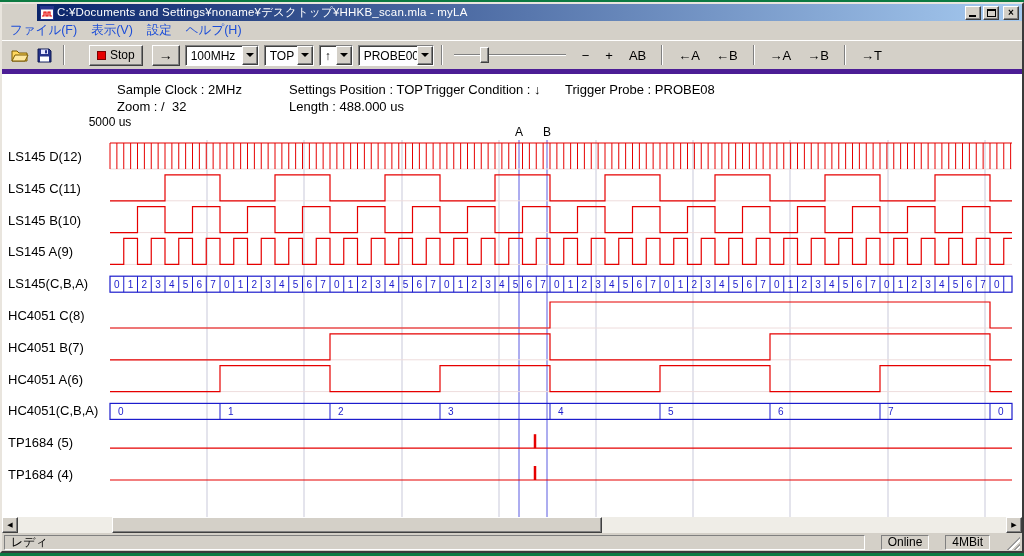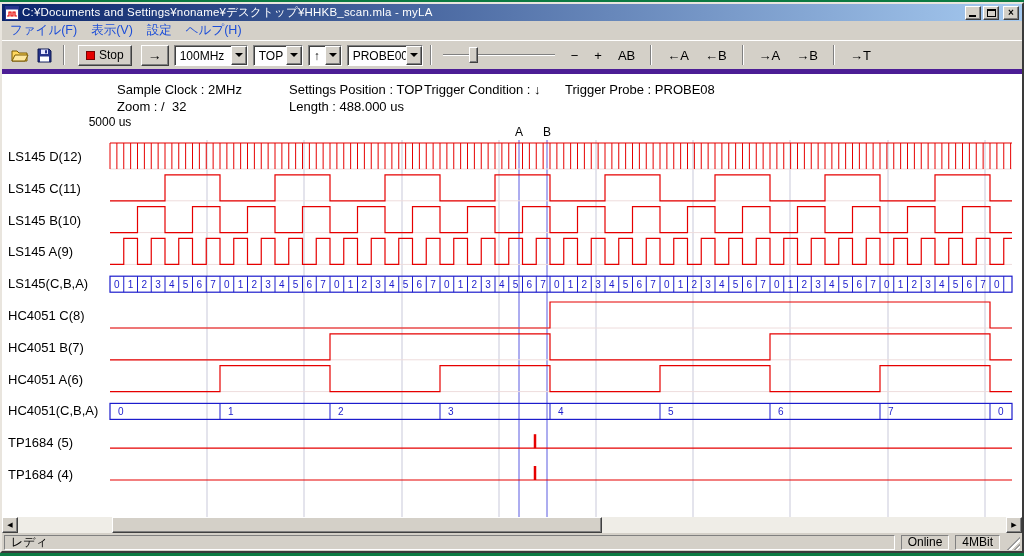--- a/index.html
+++ b/index.html
@@ -7,21 +7,21 @@
   }
   *{box-sizing:border-box}
   html,body{margin:0;padding:0}
   body{width:1024px;height:556px;position:relative;overflow:hidden;
        font-family:"Liberation Sans",sans-serif;background:var(--desktop);}
   .window{position:absolute;left:0;top:2px;width:1024px;height:551px;
           background:var(--chrome);border:2px solid;
           border-color:#e9e5de #3a3a3a #3a3a3a #e9e5de;}
   
   .titlebar{height:17px;display:flex;align-items:center;padding:0 2px;
-            background:linear-gradient(to right,var(--tb1),var(--tb2));}
+            background:linear-gradient(to right,var(--tb1),var(--tb2));margin-left:35px;}
   .appicon{width:14px;height:14px;margin:0 3px 0 1px;flex:0 0 auto}
   .title-text{flex:1;color:#fff;font-size:11.5px;line-height:15px;white-space:nowrap;
               overflow:hidden;letter-spacing:.2px}
   .winbtns{display:flex;gap:2px;margin-right:1px}
   .winbtn{width:16px;height:14px;padding:0;background:var(--chrome);
           border:1px solid;border-color:#fff #404040 #404040 #fff;
           box-shadow:inset -1px -1px 0 #808080;position:relative;
           font-size:10px;line-height:11px;font-weight:bold;color:#000;cursor:default}
   .winbtn.close{margin-left:2px}
   .g-min{position:absolute;left:3px;bottom:2px;width:7px;height:2px;background:#000}
@@ -33,21 +33,21 @@
   .tbar{height:29px;display:flex;align-items:center;background:var(--chrome);
         border-top:1px solid #fff;padding-left:6px}
   .tsep{width:2px;height:20px;border-left:1px solid #808080;border-right:1px solid #fff;
         margin:0 7px;flex:0 0 auto}
   .flatbtn{background:transparent;border:1px solid transparent;padding:1px 4px;
            font-size:13px;font-family:inherit;color:#000;cursor:default}
   .iconbtn{width:24px;height:22px;padding:1px;display:flex;align-items:center;justify-content:center}
   .btn{background:var(--chrome);border:1px solid;border-color:#fff #404040 #404040 #fff;
        box-shadow:inset -1px -1px 0 #808080;font-size:12px;font-family:inherit;
        height:21px;display:inline-flex;align-items:center;gap:4px;padding:0 7px;cursor:default}
-  .stopbtn{margin-left:6px}
+  .stopbtn{margin-left:17px}
   .runbtn{margin-left:9px;font-size:14px;padding:0 6px}
   .stopsq{width:9px;height:9px;background:#e60000;border:1px solid #7a0000;display:inline-block}
   .combo{display:inline-flex;height:21px;background:#fff;margin-left:5px;
          border:1px solid;border-color:#808080 #fff #fff #808080;
          box-shadow:inset 1px 1px 0 #404040;cursor:default}
   .combo-text{font-size:12px;padding:3px 4px 0 5px;white-space:nowrap;overflow:hidden;flex:1}
   .combo-btn{width:16px;background:var(--chrome);border:1px solid;
              border-color:#fff #404040 #404040 #fff;box-shadow:inset -1px -1px 0 #808080;
              display:flex;align-items:center;justify-content:center}
   .arrow-down{width:0;height:0;border:4px solid transparent;border-top:4px solid #000;margin-top:4px}
@@ -67,21 +67,21 @@
   .hscroll{height:16px;position:relative;background:#efede7}
   .sbtn{position:absolute;top:0;width:16px;height:16px;background:var(--chrome);
         border:1px solid;border-color:#fff #404040 #404040 #fff;
         box-shadow:inset -1px -1px 0 #808080;font-size:7px;display:flex;
         align-items:center;justify-content:center;padding:0;cursor:default}
   .sbtn.left{left:0}.sbtn.right{right:0}
   .sthumb{position:absolute;left:110px;top:0;width:490px;height:16px;background:var(--chrome);
           border:1px solid;border-color:#fff #404040 #404040 #fff;
           box-shadow:inset -1px -1px 0 #808080}
   
-  .statusbar{height:18px;display:flex;align-items:stretch;padding:2px 2px 1px 2px;gap:6px;background:var(--chrome)}
+  .statusbar{height:18px;display:flex;align-items:stretch;padding:2px 2px 1px 2px;gap:16px;background:var(--chrome)}
   .panel{border:1px solid;border-color:#808080 #fff #fff #808080;
          font-size:12px;line-height:13px;padding:0 6px;white-space:nowrap}
   .panel.grow{flex:1}
   .grip{width:14px;background:
     linear-gradient(135deg,transparent 0 55%,#9a9a9a 55% 62%,#fff 62% 70%,
       transparent 70% 78%,#9a9a9a 78% 85%,#fff 85% 93%,transparent 93%)}
 </style>
 </head>
 <body>
 

